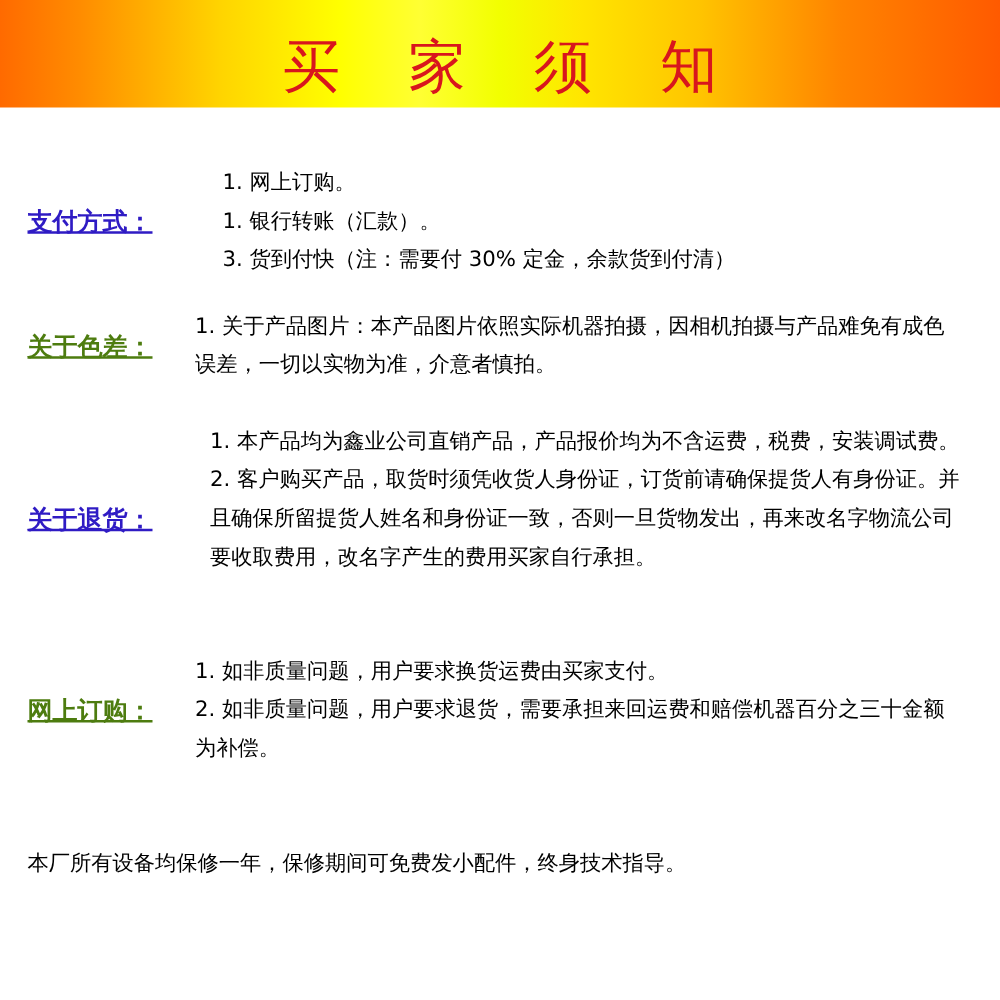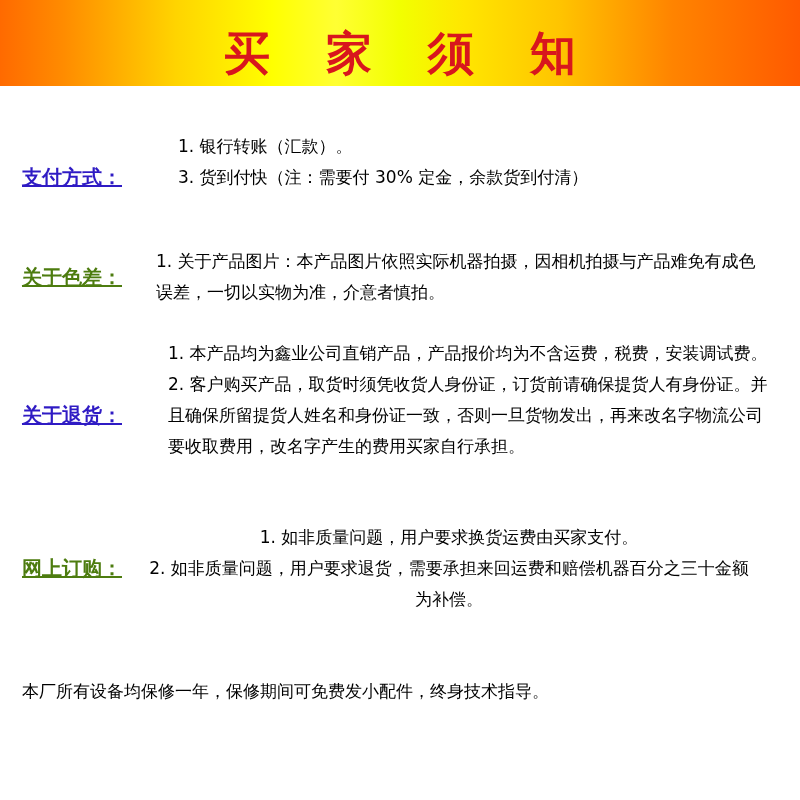--- a/index.html
+++ b/index.html
@@ -37,21 +37,21 @@
         #ffc400 70%,
         #ff8400 84%,
         #ff5a00 100%);
     display: flex;
     align-items: center;
     justify-content: center;
   }
   .banner-title {
     color: #d8161d;
     font-size: 46px;
-    font-weight: bold;
+    font-weight: normal;
     letter-spacing: 20px;
     text-indent: 20px;
     font-family: "DejaVu Sans", "Liberation Sans", sans-serif;
     line-height: 1;
     white-space: nowrap;
     margin-top: 20px;
   }
   
   .content {
     position: absolute;
@@ -96,40 +96,41 @@
   #sec-color     { left: 22px;  top: 160px; width: 760px; }
   #sec-color .sec-label { width: 122px; padding-top: 16px; }
   #sec-color .sec-body  { margin-left: 12px; width: 600px; }
 
   #sec-shipping  { left: 22px;  top: 252px; width: 760px; }
   #sec-shipping .sec-label { width: 122px; padding-top: 62px; }
   #sec-shipping .sec-body  { margin-left: 24px; width: 600px; }
 
   #sec-return    { left: 22px;  top: 436px; width: 760px; }
   #sec-return .sec-label { width: 122px; padding-top: 31px; }
-  #sec-return .sec-body  { margin-left: 0; width: 610px; text-align: center; }
+  #sec-return .sec-body  { margin-left: 12px; width: 610px; }
 
   #sec-service   { left: 22px;  top: 590px; width: 760px; }
   #sec-service .sec-label { width: 122px; padding-top: 0px; }
   #sec-service .sec-body  { margin-left: 0; width: 620px; }
 </style>
 </head>
 <body>
 
 <div class="page">
 
   <div class="banner">
     <div class="banner-title">买 家 须 知</div>
   </div>
 
   <div class="content">
 
     <div class="section" id="sec-payment">
       <div class="sec-label">支付方式：</div>
       <div class="sec-body">
+        <div class="line">1. 网上订购。</div>
         <div class="line">1. 银行转账（汇款）。</div>
         <div class="line">3. 货到付快（注：需要付 30% 定金，余款货到付清）</div>
       </div>
     </div>
 
     <div class="section" id="sec-color">
       <div class="sec-label red">关于色差：</div>
       <div class="sec-body">
         <div class="line wrap">1. 关于产品图片：本产品图片依照实际机器拍摄，因相机拍摄与产品难免有成色误差，一切以实物为准，介意者慎拍。</div>
       </div>

